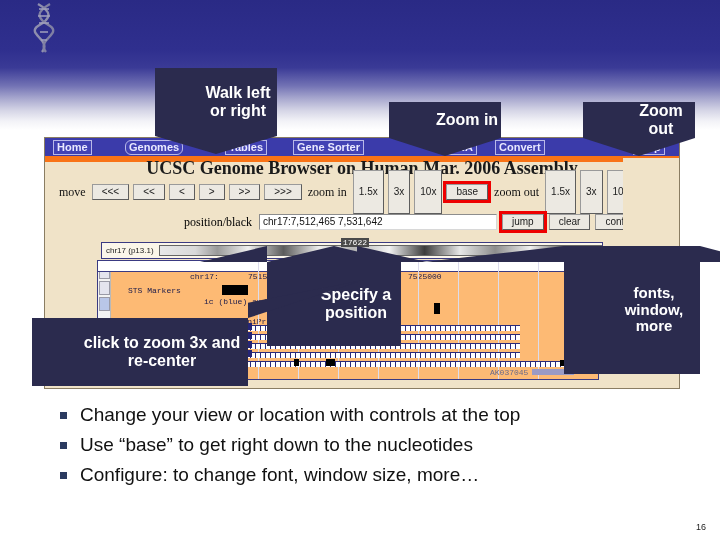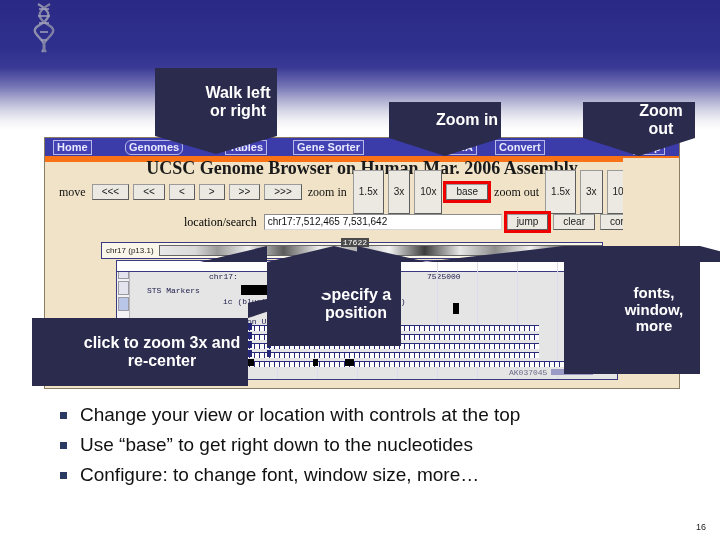--- a/index.html
+++ b/index.html
@@ -161,23 +161,23 @@
     background: linear-gradient(to right,
       #e8e8e8 0%, #d9d9d9 8%, #9a9a9a 13%, #efefef 20%, #5c5c5c 28%,
       #ededed 36%, #b4b4b4 44%, #f2f2f2 52%, #3c3c3c 60%, #e7e7e7 68%,
       #8d8d8d 76%, #f0f0f0 84%, #585858 92%, #e3e3e3 100%);
     border: 1px solid #666;
   }
 
   
   .bs-tracks {
     position: absolute;
-    left: 71px; top: 122px;
+    left: 52px; top: 122px;
     width: 500px; height: 118px;
-    background: #e5e5e5;
+    background: #fdba74;
     border: 1px solid #3a3a82;
     overflow: hidden;
   }
   .tk-scalebar {
     position:absolute; left:0; top:0; width:500px; height:10px;
     background:#ffffff; border-bottom:1px solid #3a3a82;
   }
   .tk-text {
     position: absolute;
     font-family: "Liberation Mono", monospace;
@@ -333,21 +333,21 @@
       <span class="bs-btn">10x</span>
       <span class="bs-btn wide highlighted">base</span>
       <span class="bs-lbl">zoom out</span>
       <span class="bs-btn">1.5x</span>
       <span class="bs-btn">3x</span>
       <span class="bs-btn">10x</span>
     </div>
 
     <div class="bs-posrow">
       <span style="width:120px"></span>
-      <span class="bs-lbl">location/search</span>
+      <span class="bs-lbl">position/black</span>
       <span class="bs-posinput">chr17:7,512,465 7,531,642</span>
       <span class="bs-btn wide highlighted">jump</span>
       <span class="bs-btn wide">clear</span>
       <span class="bs-btn wide">configure</span>
     </div>
 
     <div class="bs-ideo">
       <span class="bs-ideo-label">chr17 (p13.1)</span>
       <span class="bs-ideo-bar"></span>
     </div>

